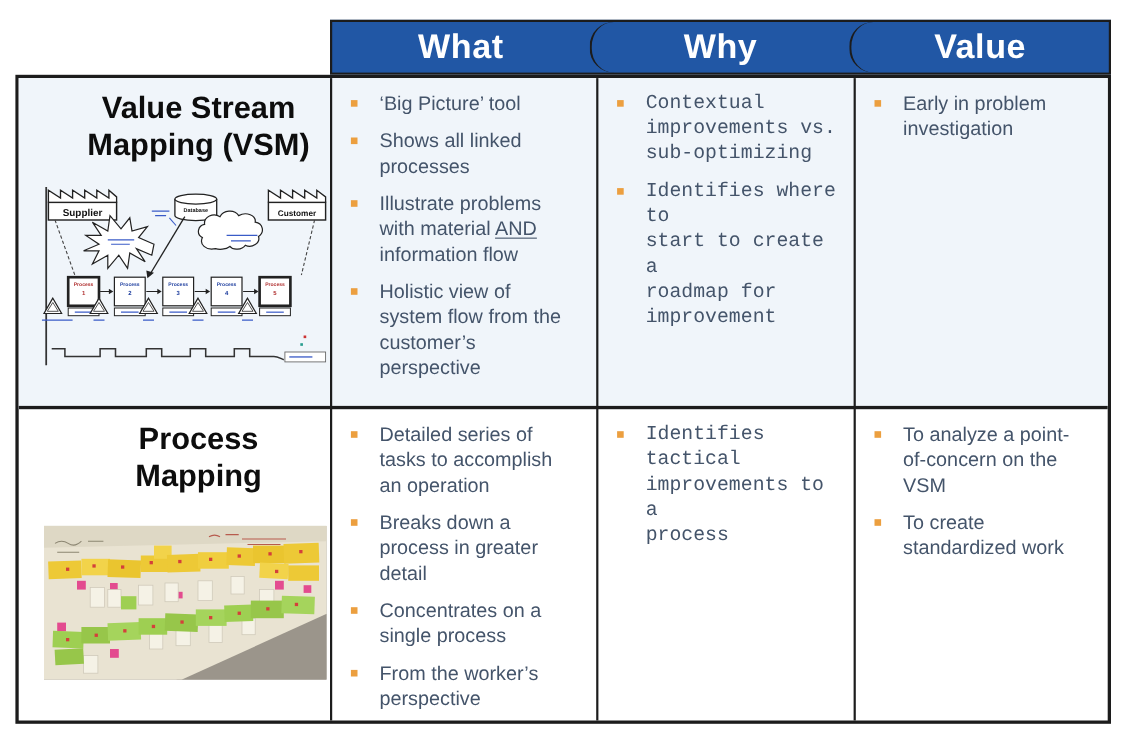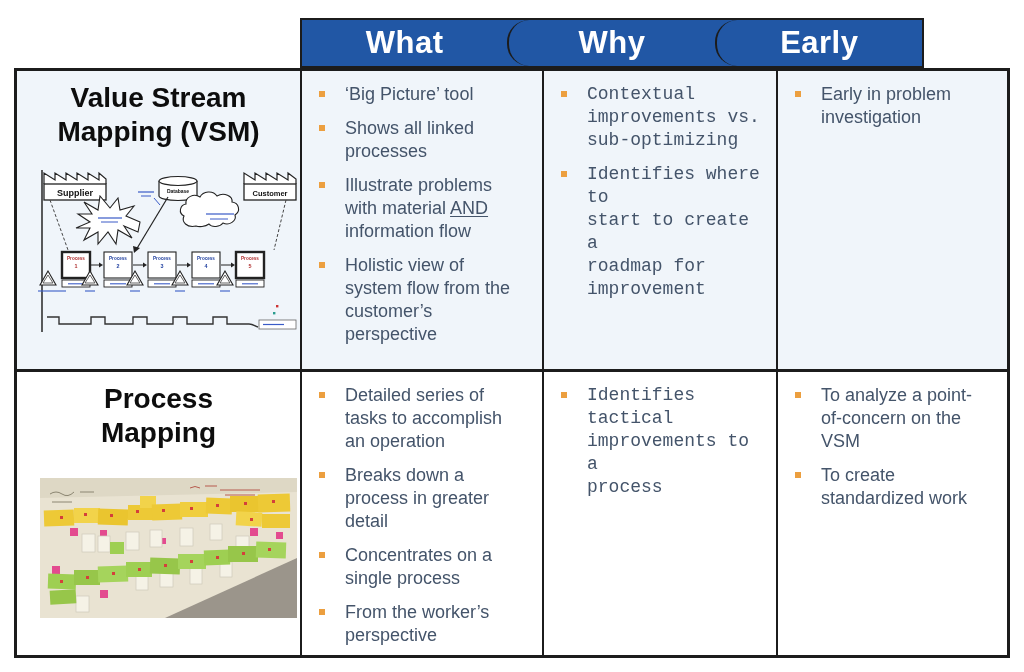--- a/index.html
+++ b/index.html
@@ -12,21 +12,21 @@
     --title-text:#0D0D0D;
   }
   *{box-sizing:border-box;margin:0;padding:0;}
   html,body{background:#fff;}
   #canvas{
     position:relative;width:1024px;height:672px;background:#fff;overflow:hidden;
     font-family:"Liberation Sans", sans-serif;
   }
   
   .hdr{
-    position:absolute;left:300px;top:18px;width:624px;height:50px;
+    position:absolute;left:300px;top:18px;width:710px;height:50px;
     background:var(--header-bg);border:2px solid var(--border);
     display:flex;
   }
   .hdr-cell{
     flex:1 1 0;display:flex;align-items:center;justify-content:center;
     color:var(--header-text);font-weight:bold;font-size:31px;letter-spacing:.5px;
   }
   .hdr-cell + .hdr-cell{border-left:2px solid var(--border);border-radius:22px;}
   
   .tbl{
@@ -44,20 +44,21 @@
   .c-what{left:285px;width:288px;}
   .c-why{left:527px;width:232px;font-family:Liberation Mono, monospace;}
   .c-when{left:761px;width:249px;}
   .r1{top:0;height:298px;}
   .r2{top:301px;height:283px;}
   
   .row-title{
     width:100%;text-align:center;white-space:pre-line;
     font-weight:bold;font-size:28px;line-height:34px;color:var(--title-text);
     padding-top:10px;
+    margin-left:22px;
   }
   
   ul.bullets{list-style:none;padding:12px 6px 6px 14px;}
   ul.bullets li{
     position:relative;padding-left:29px;margin-bottom:11px;
     font-size:18px;line-height:23px;color:var(--body-text);white-space:pre-line;
   }
   ul.bullets li::before{
     content:"";position:absolute;left:3px;top:8px;width:6px;height:6px;
     background:var(--bullet);
@@ -68,21 +69,21 @@
   .photo-svg{position:absolute;left:23px;top:407px;}
 </style>
 </head>
 <body>
 
 <div id="canvas">
 
   <div class="hdr">
     <div class="hdr-cell">What</div>
     <div class="hdr-cell">Why</div>
-    <div class="hdr-cell">Early</div>
+    <div class="hdr-cell">Value</div>
   </div>
 
   <div class="tbl">
     <div class="row1-bg"></div>
     <div class="vline v1"></div>
     <div class="vline v2"></div>
     <div class="vline v3"></div>
 
     <div class="cell c-label r1">
       <div class="row-title">Value Stream

